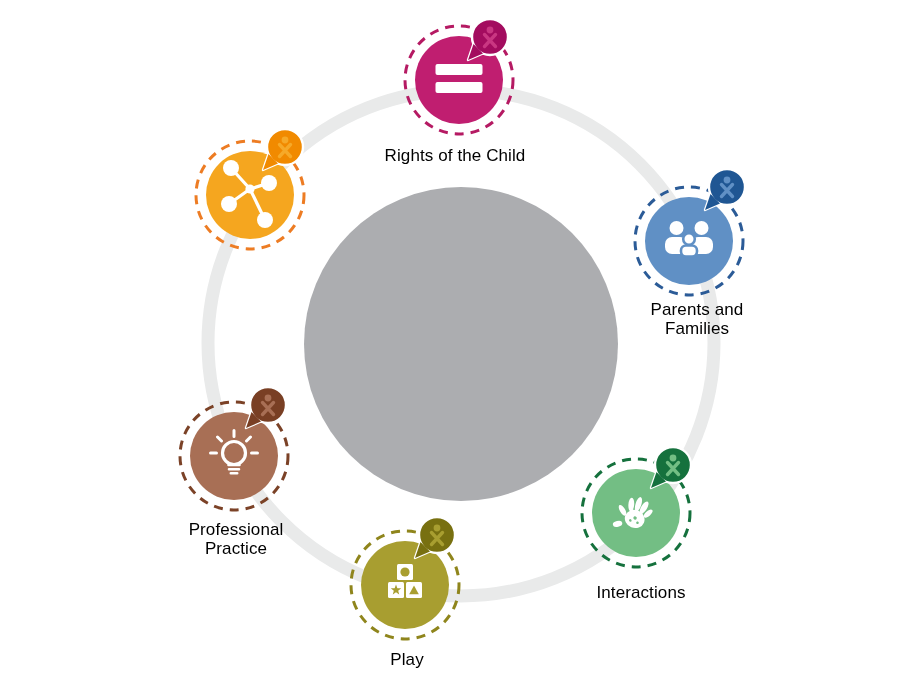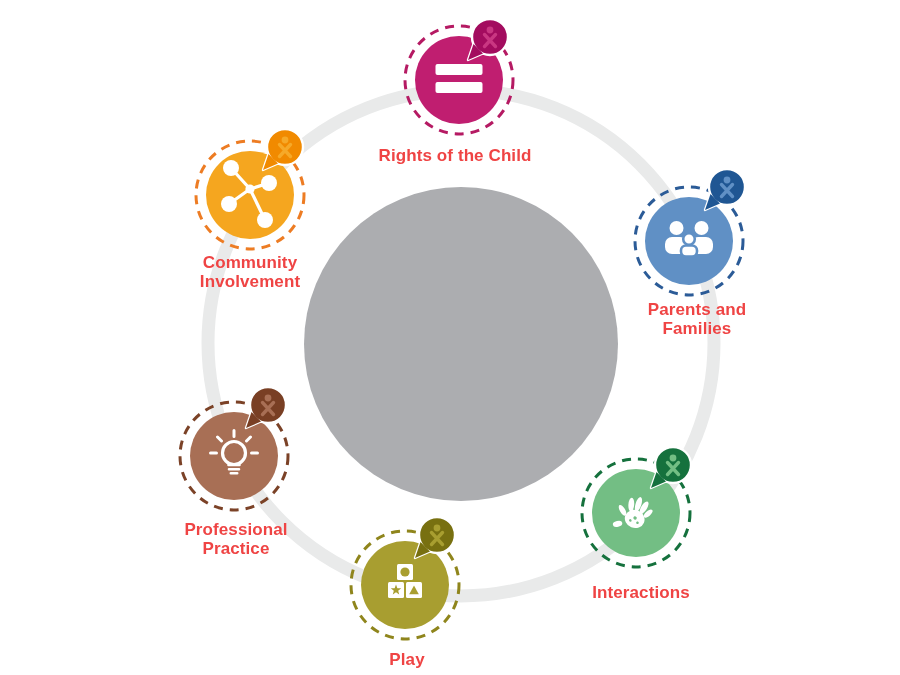--- a/index.html
+++ b/index.html
@@ -3,21 +3,21 @@
 <meta charset="utf-8">
 <style>
   html,body{margin:0;padding:0;background:#ffffff;}
   #stage{
     position:relative;width:900px;height:675px;overflow:hidden;background:#ffffff;
     font-family:"Liberation Sans", sans-serif;
   }
   #diagram-svg{position:absolute;left:0;top:0;}
   .node-label{
     position:absolute;transform:translateX(-50%);
-    font-weight:bold;font-size:17px;line-height:19px;color:#ef4444;
+    font-weight:normal;font-size:17px;line-height:19px;color:#000000;
     text-align:center;white-space:pre-line;letter-spacing:.1px;
   }
   .center-label{
     position:absolute;transform:translateX(-50%);
     font-weight:bold;font-size:25px;line-height:29px;color:#ffffff;
     text-align:center;white-space:pre-line;letter-spacing:.2px;
   }
 </style>
 </head>
 <body>
@@ -166,15 +166,13 @@
   <div class="node-label" style="left:697px;top:292px;margin-top:8px;">Parents and
 Families</div>
 
   <div class="node-label" style="left:641px;top:583px;">Interactions</div>
 
   <div class="node-label" style="left:407px;top:650px;">Play</div>
 
   <div class="node-label" style="left:236px;top:520px;text-align:center;">Professional
 Practice</div>
 
-  <div class="node-label" style="left:250px;top:253px;">Community
-Involvement</div>
 </div>
 
 </body></html>

